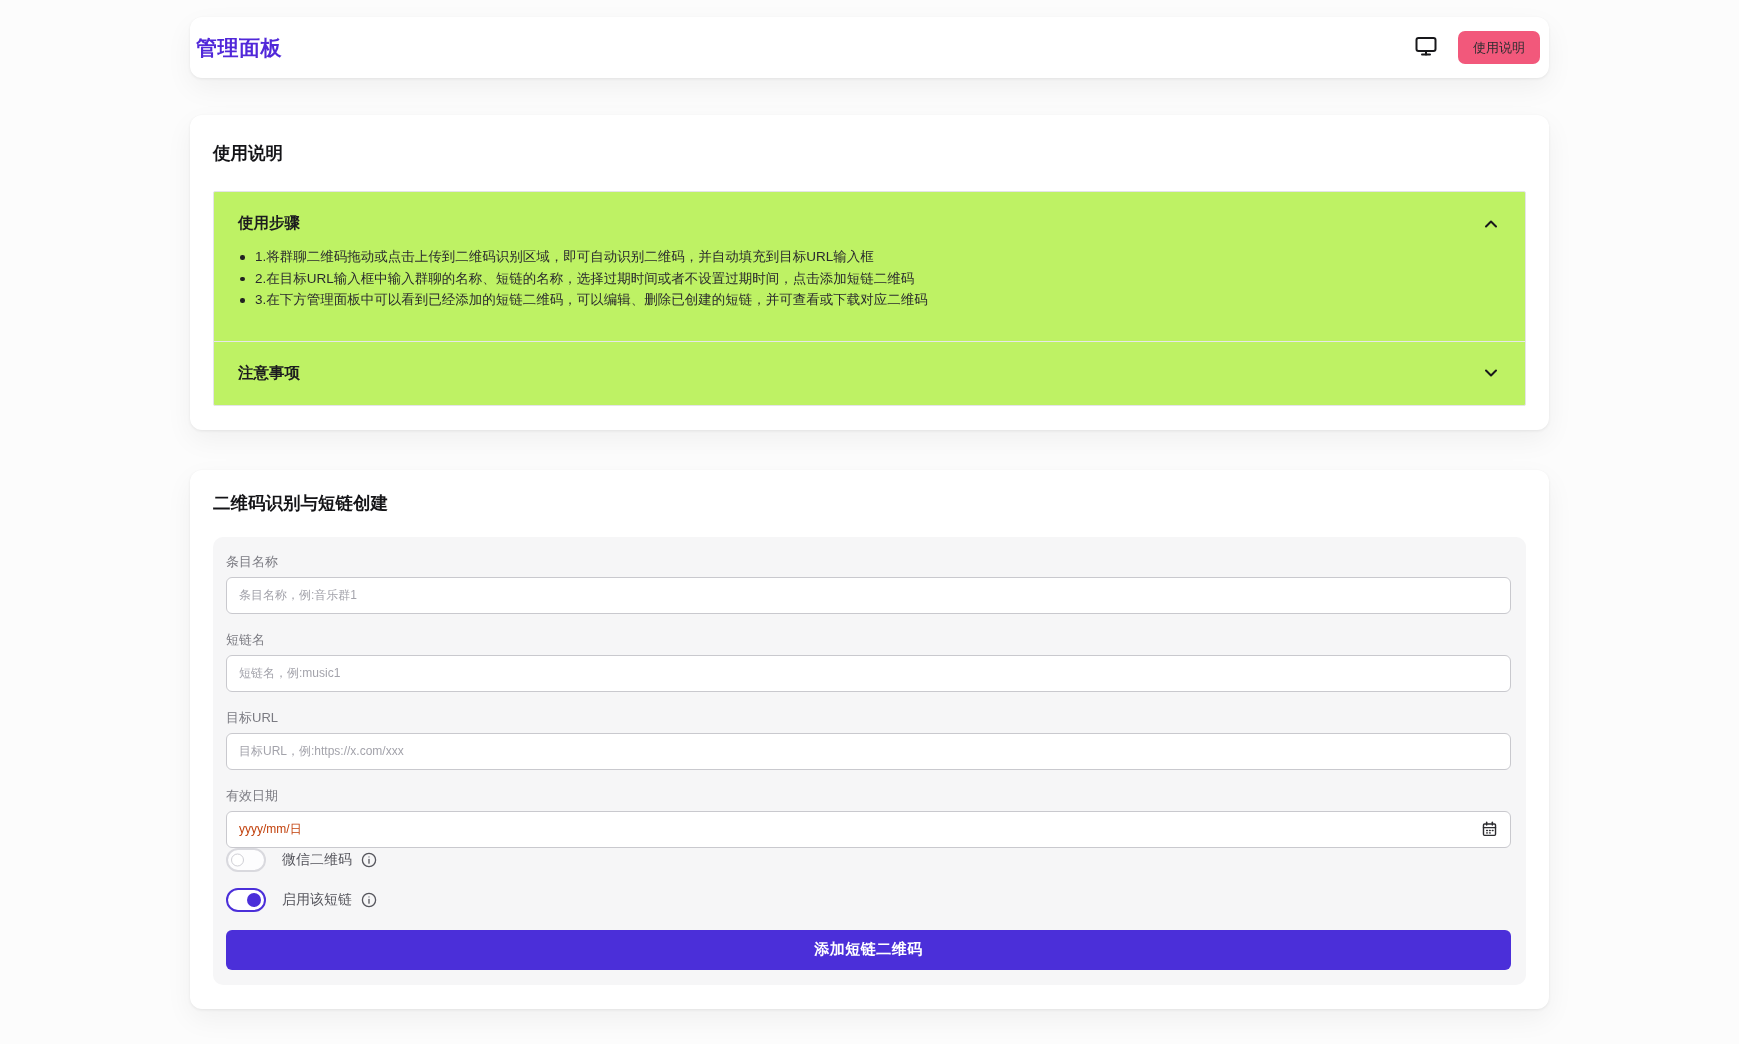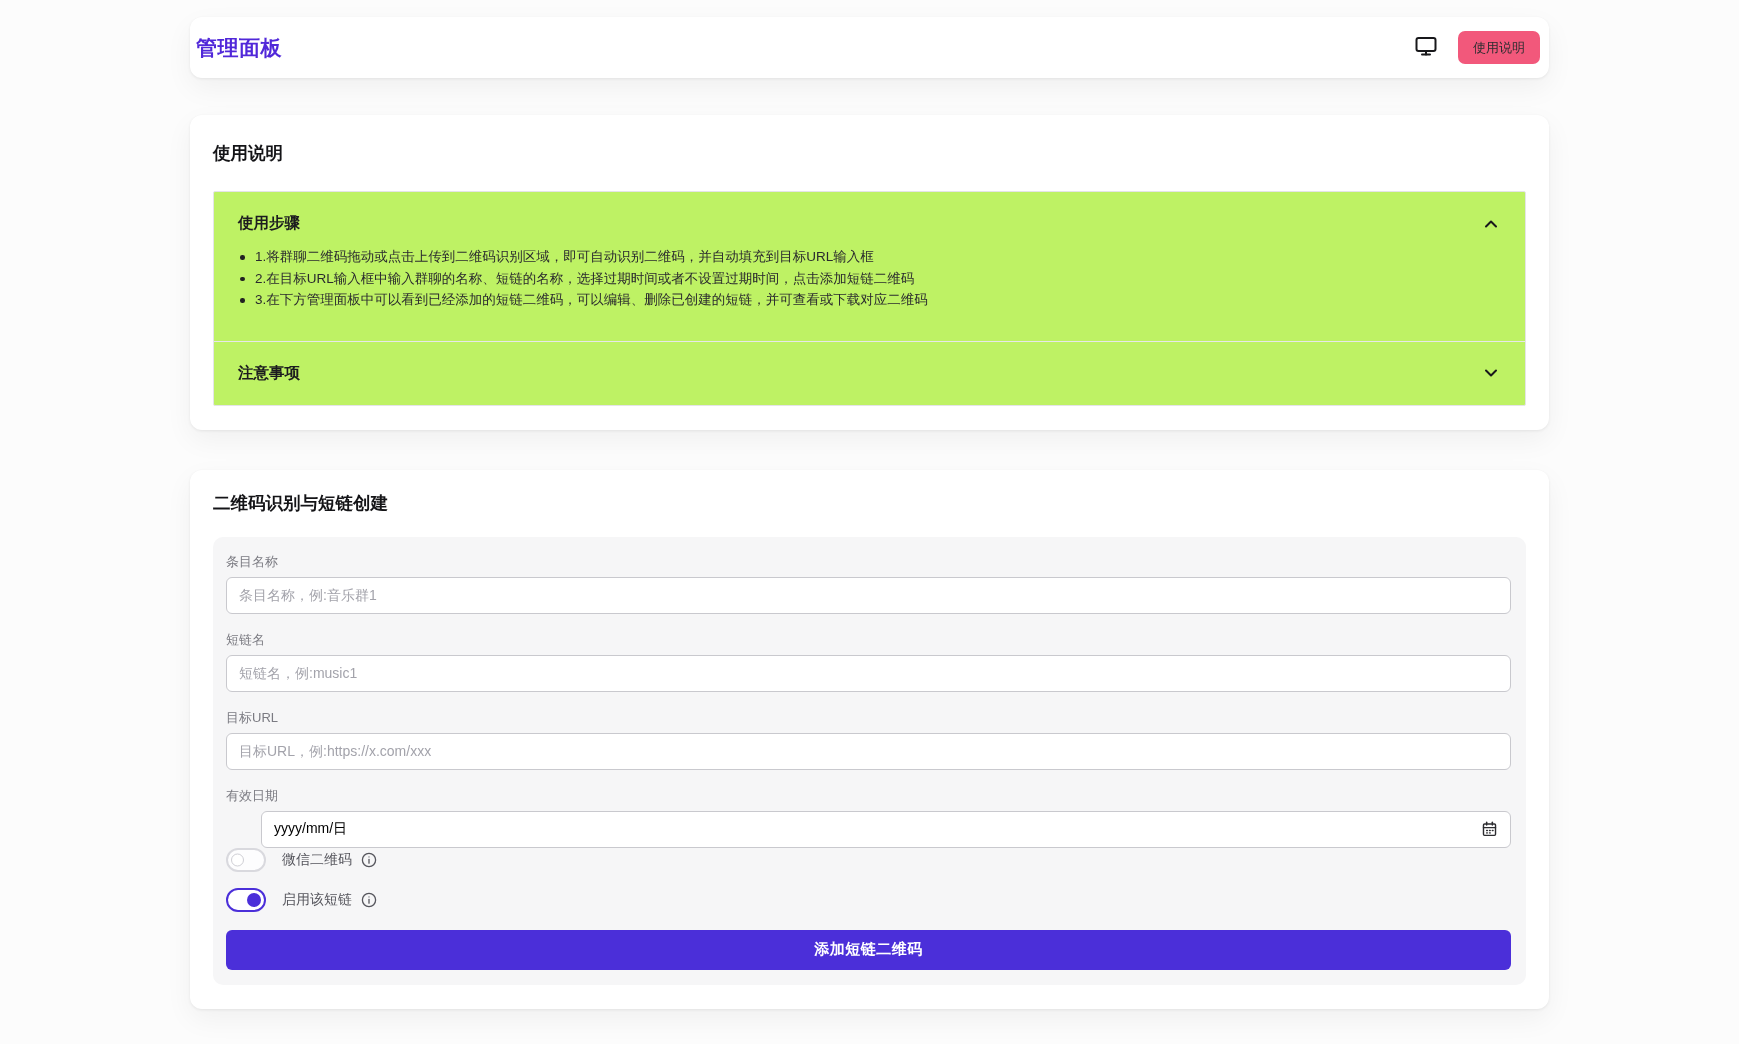--- a/index.html
+++ b/index.html
@@ -110,26 +110,26 @@
   .field-label{
     display:block;
     font-size:13px;color:#7b7b82;
     margin-bottom:6px;line-height:18px;
   }
   .text-input{
     width:100%;height:37px;
     border:1px solid #c9c9ce;border-radius:6px;
     background:#fff;
     padding:0 12px;
-    font-size:14px;color:#000000;
+    font-size:12px;color:#c2410c;
     font-family:inherit;
     outline:none;
   }
   .text-input::placeholder{color:#a3a3ab;}
-  .date-wrap{position:relative;margin-left:35px;}
+  .date-wrap{position:relative;}
   .date-wrap .text-input{padding-right:38px;}
   .cal-icon{
     position:absolute;right:13px;top:50%;transform:translateY(-50%);
     color:#2c2c30;display:flex;pointer-events:none;
   }
   .toggle-row{display:flex;align-items:center;height:24px;margin-bottom:5px;}
   .toggle-row.first{margin-top:16px;}
   .switch{
     width:40px;height:24px;border-radius:12px;
     position:relative;cursor:pointer;flex:0 0 auto;

